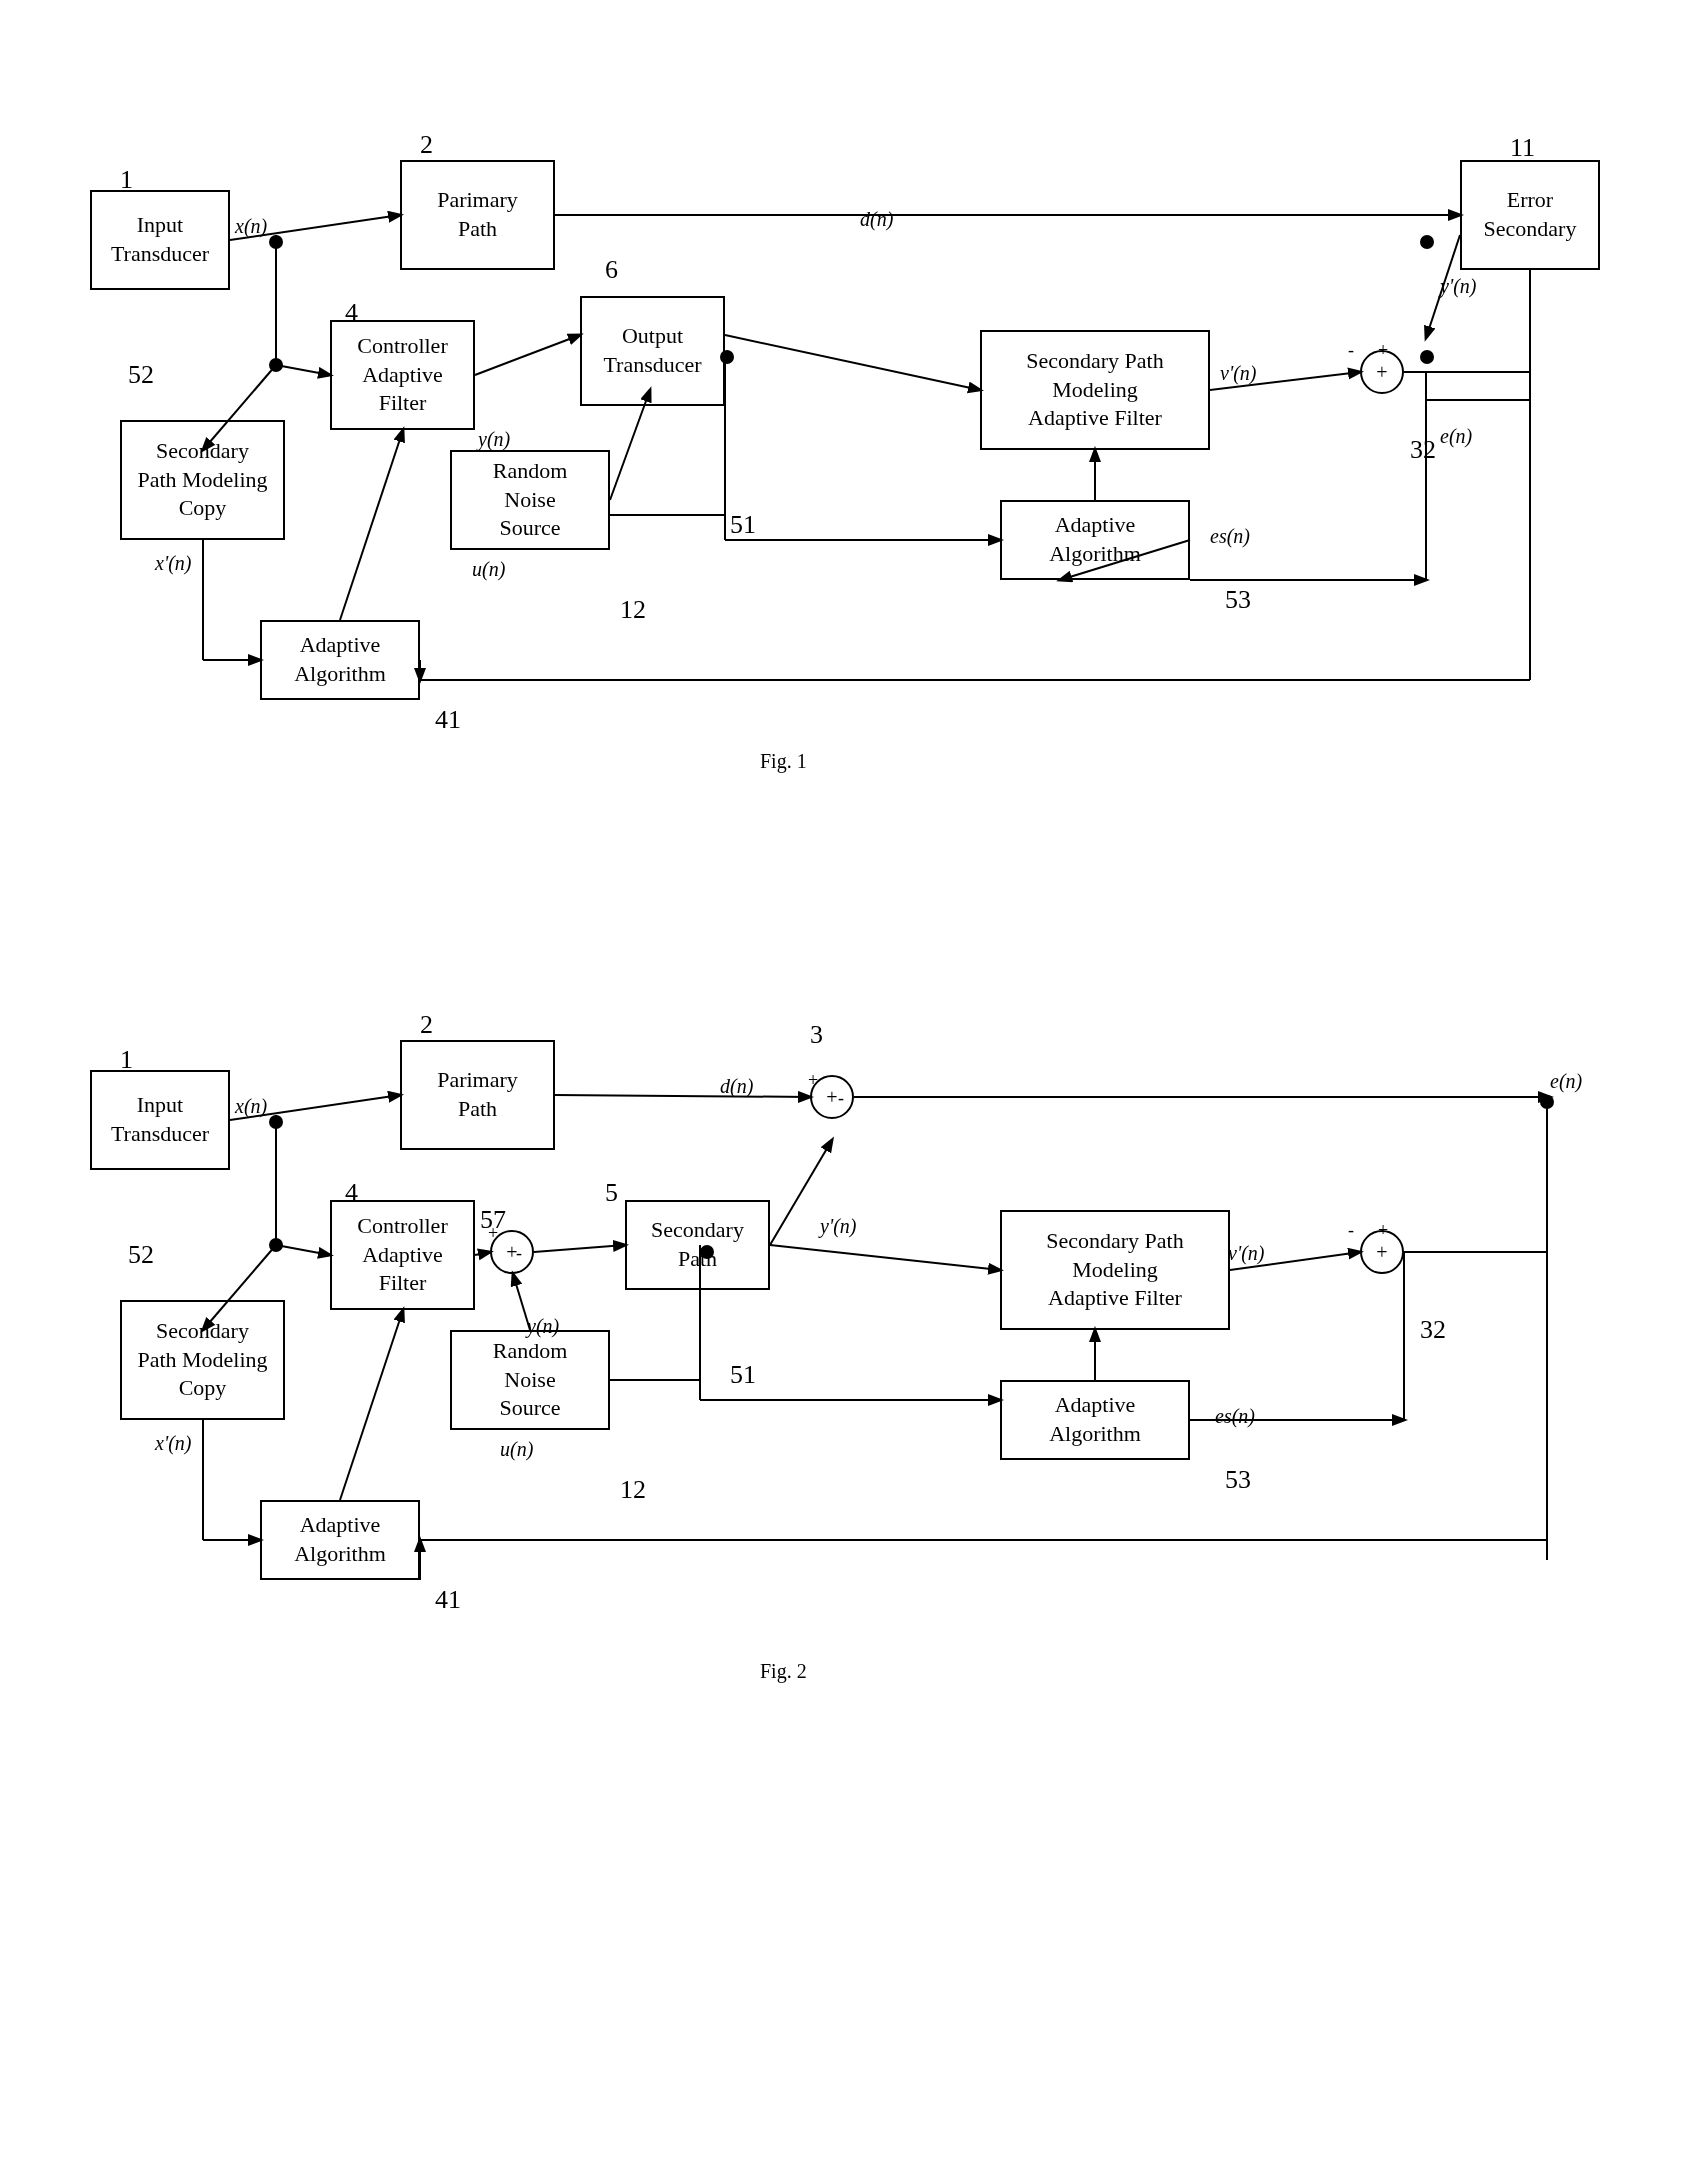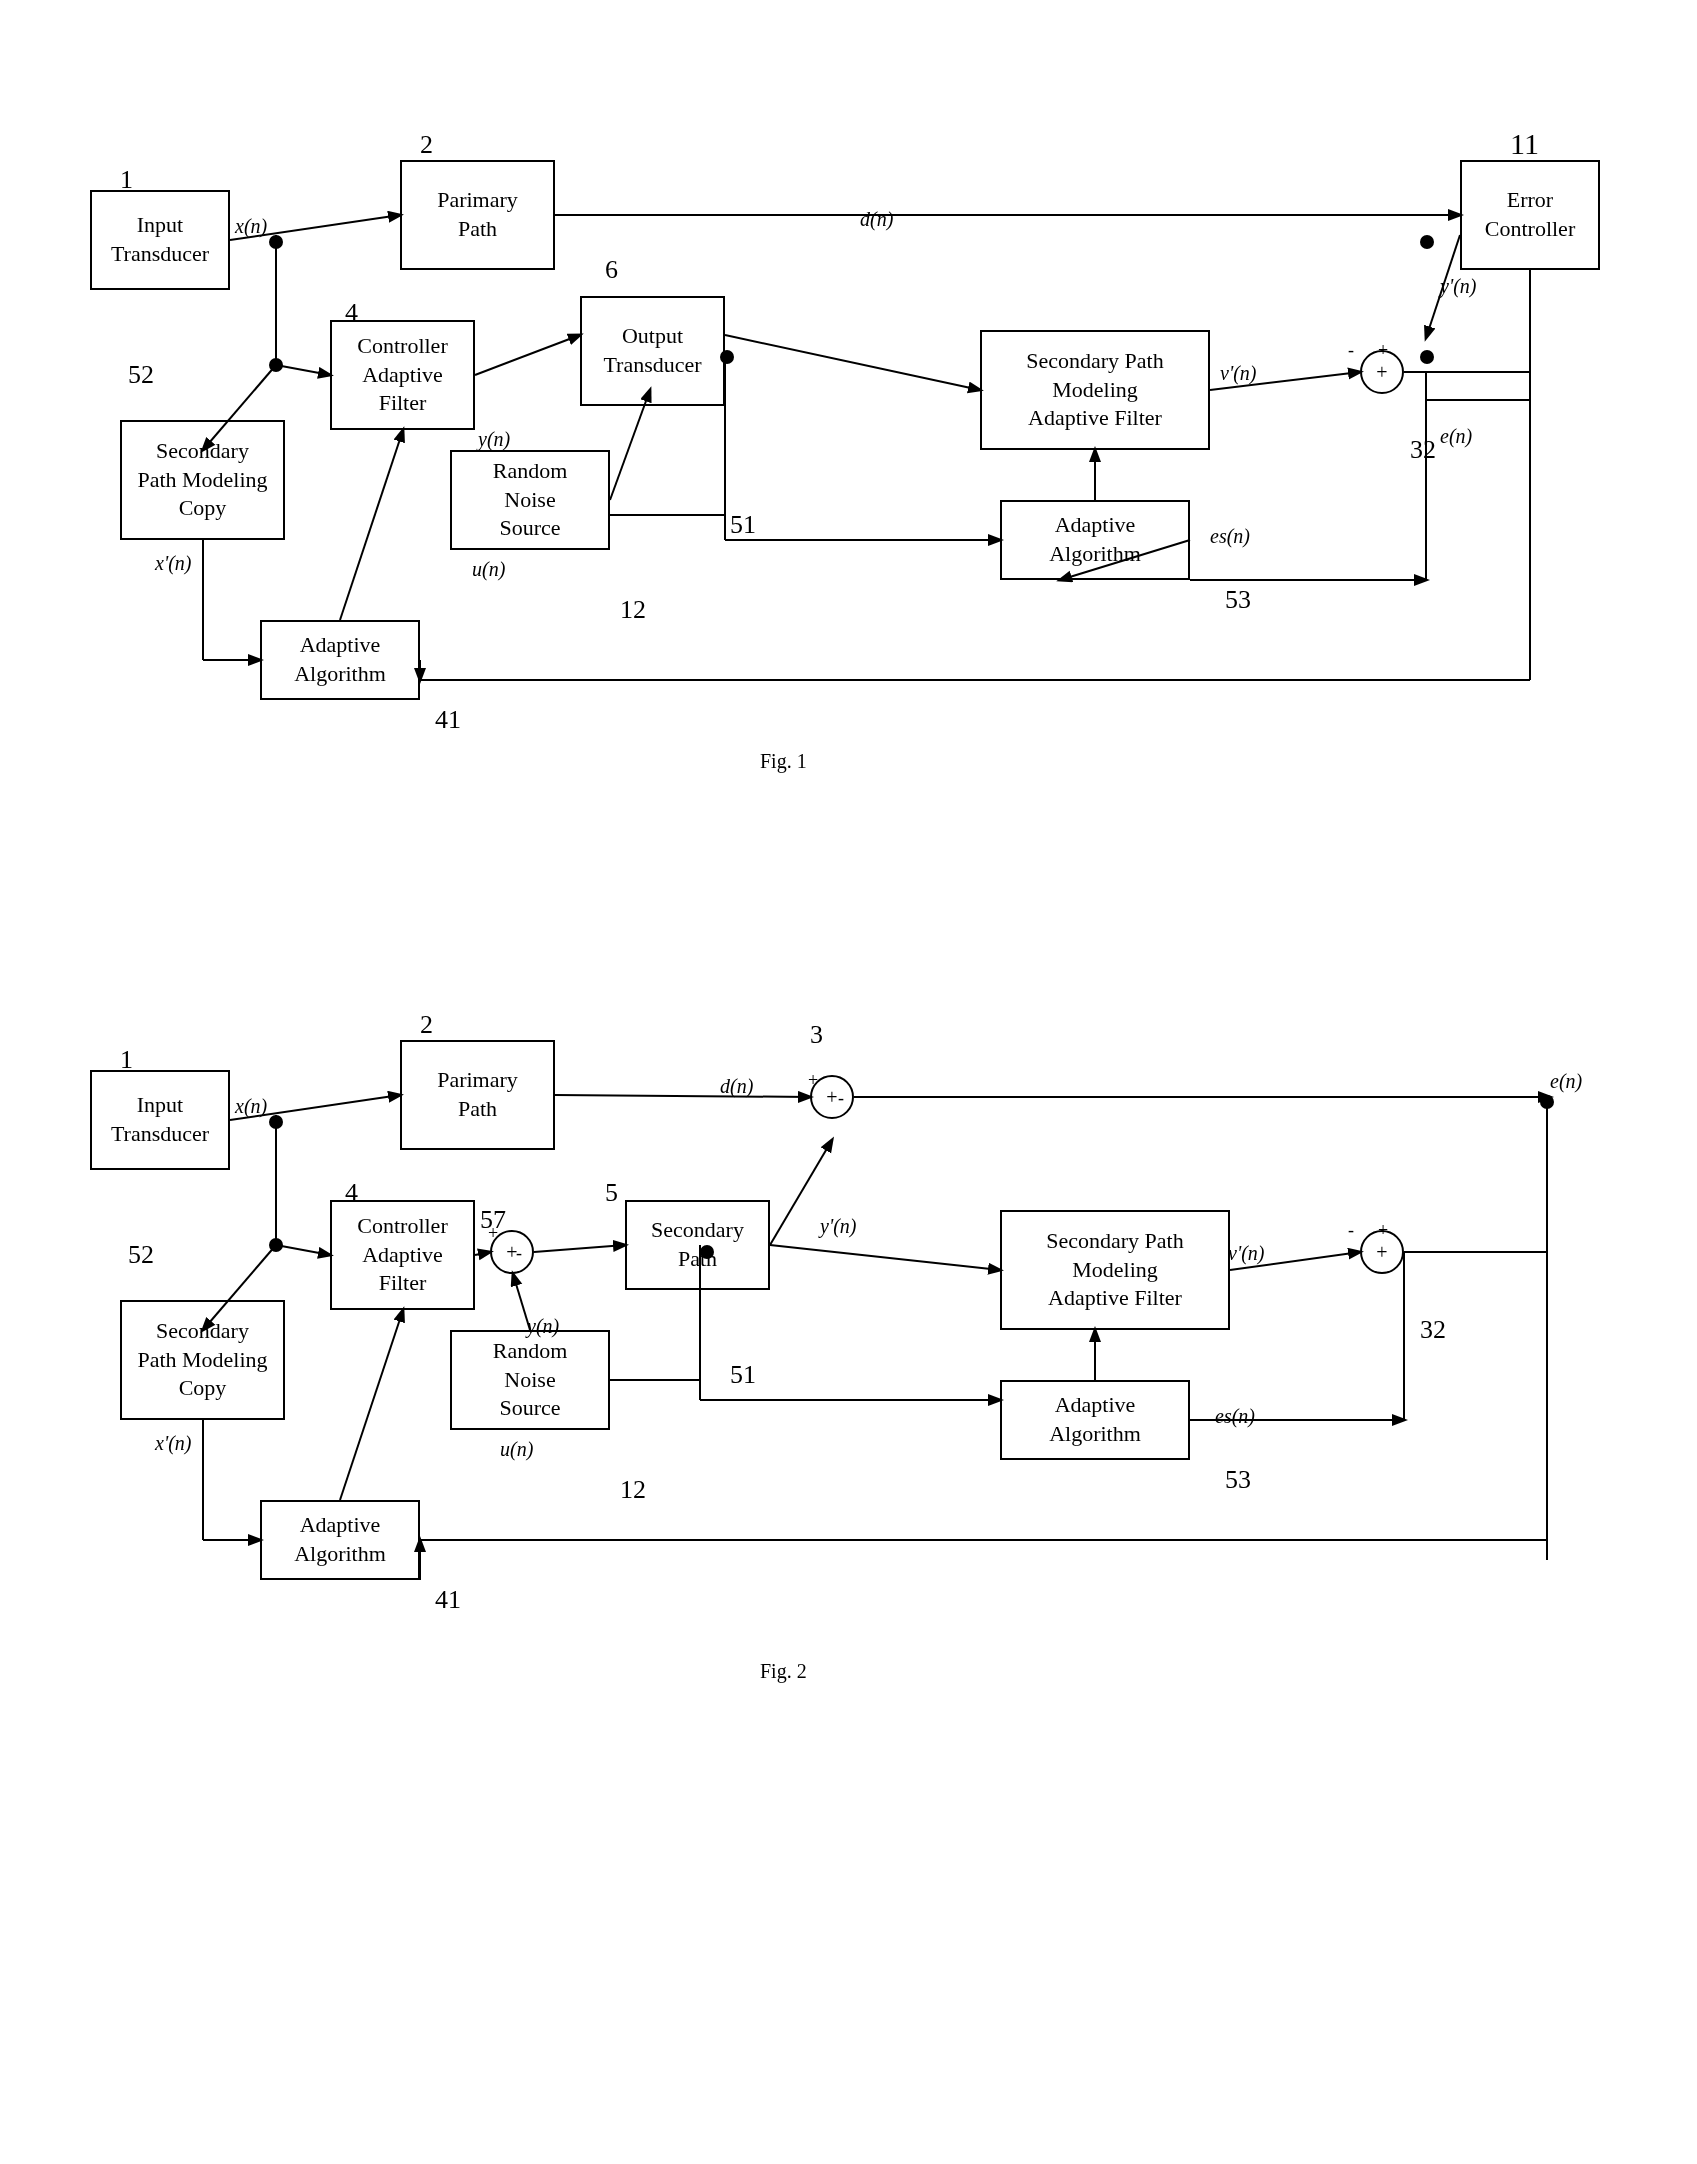--- a/index.html
+++ b/index.html
@@ -109,21 +109,21 @@
 Transducer</span>
     </div>
 
     <div class="block" style="left:340px; top:100px; width:155px; height:110px;">
       <span style="white-space:pre-line;">Parimary
 Path</span>
     </div>
 
     <div class="block" style="left:1400px; top:100px; width:140px; height:110px;">
       <span style="white-space:pre-line;">Error
-Controller</span>
+Secondary</span>
     </div>
 
     <div class="block" style="left:270px; top:260px; width:145px; height:110px;">
       <span style="white-space:pre-line;">Controller
 Adaptive
 Filter</span>
     </div>
 
     <div class="block" style="left:520px; top:236px; width:145px; height:110px;">
       <span style="white-space:pre-line;">Output
@@ -173,21 +173,21 @@
     <div class="label italic" style="left:418px; top:368px;">y(n)</div>
     <div class="label italic" style="left:412px; top:498px;">u(n)</div>
     <div class="label italic" style="left:1160px; top:302px;">v'(n)</div>
     <div class="label italic" style="left:1380px; top:215px;">y'(n)</div>
     <div class="label italic" style="left:1380px; top:365px;">e(n)</div>
     <div class="label italic" style="left:1150px; top:465px;">es(n)</div>
     <div class="label italic" style="left:95px; top:492px;">x'(n)</div>
 
     <div class="label" style="left:60px; top:105px; font-size:26px;">1</div>
     <div class="label" style="left:360px; top:70px; font-size:26px;">2</div>
-    <div class="label" style="left:1450px; top:67px; font-size:30px;font-family:Liberation Serif, serif;">11</div>
+    <div class="label" style="left:1450px; top:73px; font-size:26px;font-family:Liberation Serif, serif;">11</div>
     <div class="label" style="left:285px; top:238px; font-size:26px;">4</div>
     <div class="label" style="left:545px; top:195px; font-size:26px;">6</div>
     <div class="label" style="left:68px; top:300px; font-size:26px;">52</div>
     <div class="label" style="left:670px; top:450px; font-size:26px;">51</div>
     <div class="label" style="left:560px; top:535px; font-size:26px;">12</div>
     <div class="label" style="left:1350px; top:375px; font-size:26px;">32</div>
     <div class="label" style="left:375px; top:645px; font-size:26px;">41</div>
     <div class="label" style="left:1165px; top:525px; font-size:26px;">53</div>
 
     <div class="label" style="left:1288px; top:280px; font-size:18px;">-</div>

